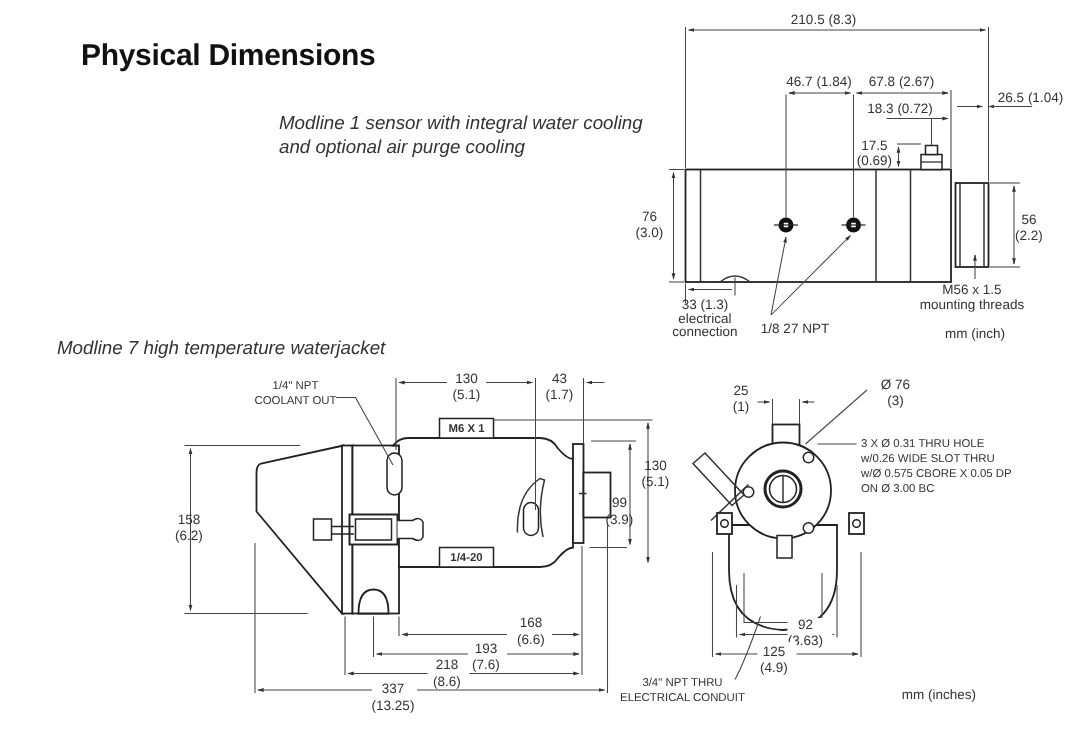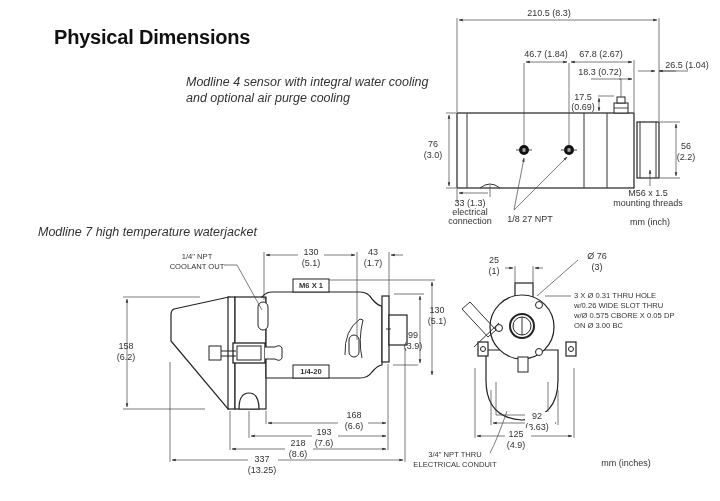--- a/index.html
+++ b/index.html
@@ -12,21 +12,21 @@
   .xs { font-size:7.6px; }
   .ln { stroke:#333; stroke-width:1; fill:none; }
   .thin { stroke:#444; stroke-width:0.7; fill:none; }
   .body { stroke:#222; stroke-width:1.2; fill:#fff; }
 </style>
 </head>
 <body>
 
 <div class="title">Physical Dimensions</div>
 <div class="caption" style="left:186px;top:74px;">
-  <div>Modline 4 sensor with integral water cooling</div>
+  <div>Modline 1 sensor with integral water cooling</div>
   <div>and optional air purge cooling</div>
 </div>
 <div class="caption" style="left:38px;top:224px;text-align:right;">Modline 7 high temperature waterjacket</div>
 
 <svg width="720" height="501" viewBox="0 0 720 501">
   <defs>
     <marker id="ar" viewBox="0 0 10 10" refX="9" refY="5" markerWidth="6" markerHeight="6" orient="auto-start-reverse">
       <path d="M0,2 L10,5 L0,8 z" fill="#333"></path>
     </marker>
   </defs>

